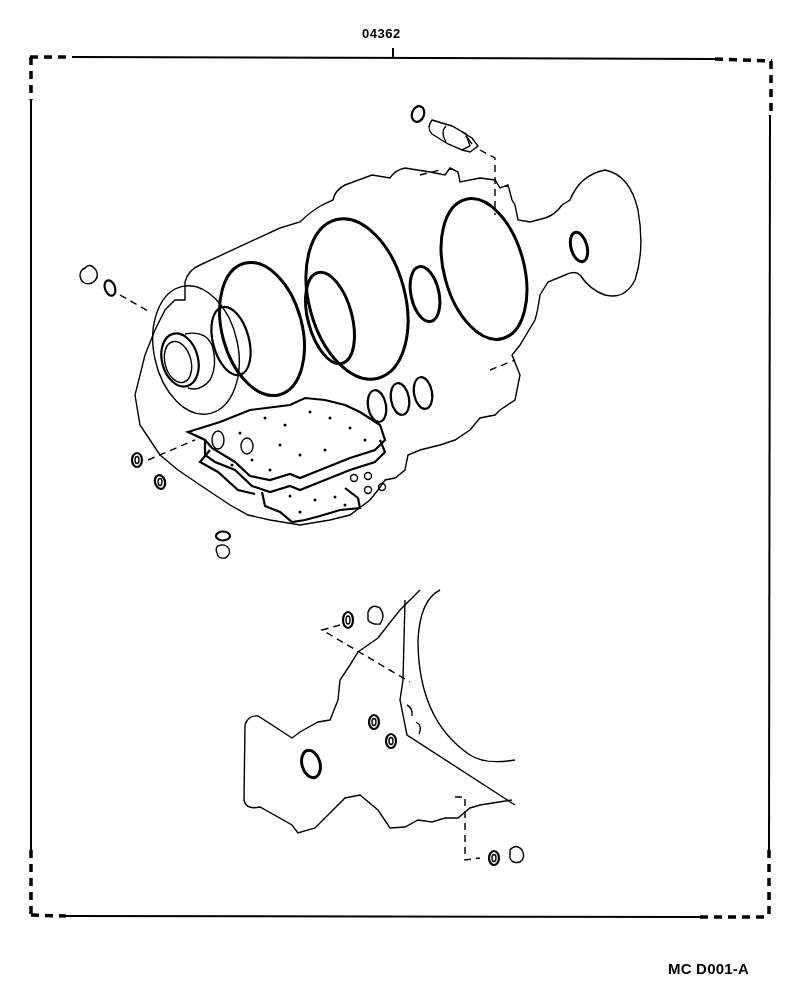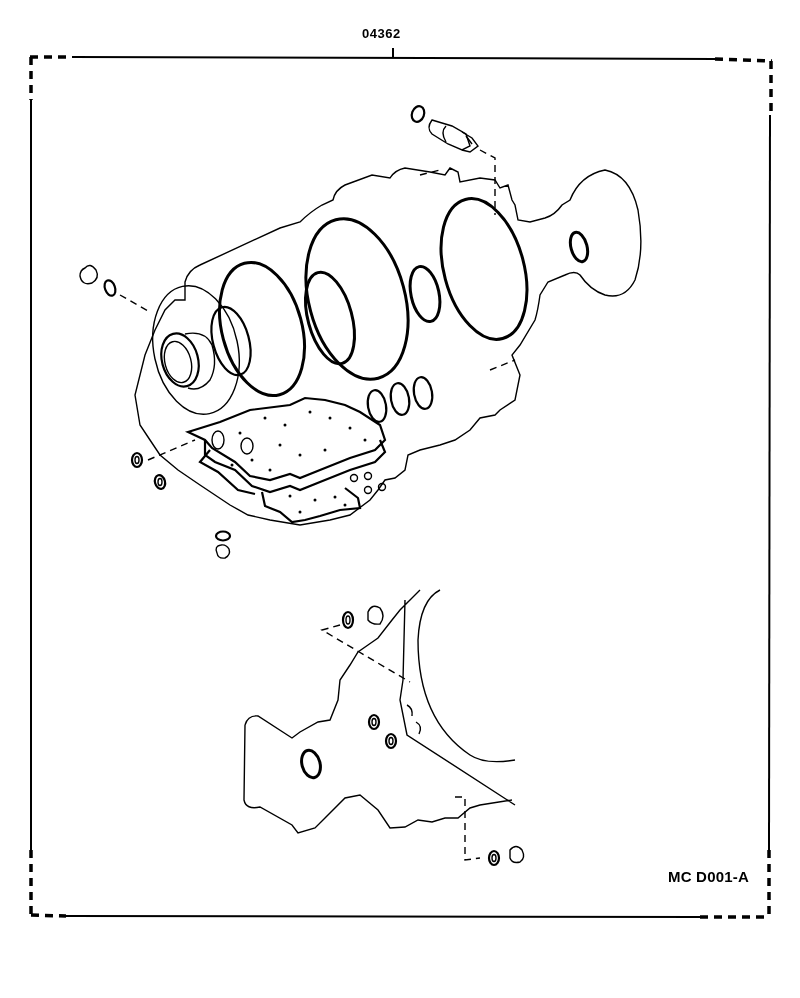--- a/index.html
+++ b/index.html
@@ -1,20 +1,20 @@
 <!DOCTYPE html>
 <html><head>
 <meta charset="utf-8">
 <style>
   html, body { margin: 0; padding: 0; background: #ffffff; }
   body { width: 800px; height: 998px; position: relative; overflow: hidden; font-family: "Liberation Sans", sans-serif; }
   #diagram { position: absolute; left: 0; top: 0; }
   .label { position: absolute; font-family: "Liberation Sans", sans-serif; color: #000; font-weight: bold; }
   #kit-number { left: 362px; top: 26px; font-size: 13px; letter-spacing: 0.5px; }
-  #drawing-code { left: 668px; top: 868px; font-size: 15px; letter-spacing: 0.2px; }
+  #drawing-code { left: 668px; top: 960px; font-size: 15px; letter-spacing: 0.2px; }
   .thin { fill: none; stroke: #000; stroke-width: 1.4; }
   .thick { fill: none; stroke: #000; stroke-width: 3; }
   .med { fill: none; stroke: #000; stroke-width: 2.2; }
   .dash { fill: none; stroke: #000; stroke-width: 1.4; stroke-dasharray: 7 5; }
   .frame-solid { fill: none; stroke: #000; stroke-width: 2; }
   .frame-dash { fill: none; stroke: #000; stroke-width: 3.5; stroke-dasharray: 8 6; }
   .dot { fill: #000; }
 </style>
 </head>
 <body>

